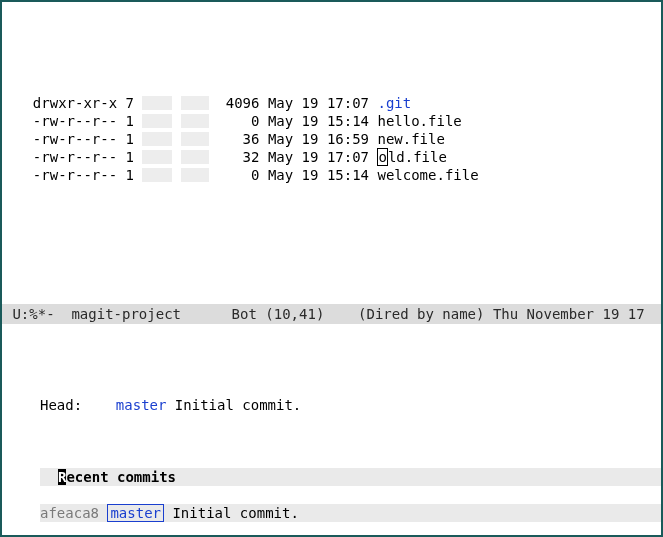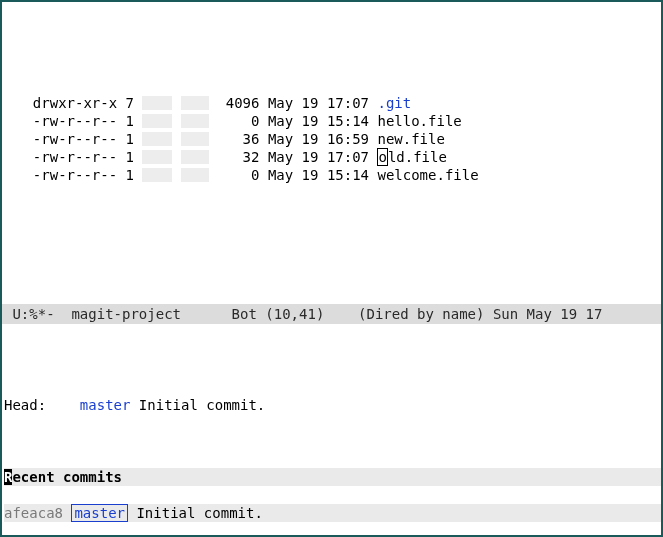--- a/index.html
+++ b/index.html
@@ -18,21 +18,21 @@
   .pane { position: relative; }
   .dired { padding: 2px 0 0 14px; height: 158px; }
   .modeline {
     background: #dcdcdc;
     color: #2a2a2a;
     height: 20px;
     line-height: 20px;
     padding-left: 2px;
     overflow: hidden;
   }
-  .magit-status { padding: 0 0 0 2px; height: 158px; }
+  .magit-status { padding: 0 0 0 2px; height: 158px; margin-left: 36px; }
   .section-header {
     background: #eaeaea;
     display: block;
     width: 100%;
   }
   .link { color: #1a3fcf; }
   .cursor-box {
     border: 1px solid #000;
     display: inline-block;
     line-height: 16px;
@@ -43,21 +43,21 @@
     color: #fff;
   }
   .hash { color: #7a7a7a; }
   .boxed-ref {
     border: 1px solid #1a3fcf;
     color: #1a3fcf;
     padding: 0 2px;
     display: inline-block;
     line-height: 16px;
   }
-  .heading { font-weight: bold; }
+  .heading { font-weight: bold; padding-left: 18px; }
   .modeline .buf { font-weight: normal; }
   .redacted {
     display: inline-block;
     background: #ededed;
     vertical-align: middle;
     height: 14px;
     margin-top: -2px;
   }
   .rw1 { width: 30px; }
   .rw2 { width: 28px; }
@@ -65,21 +65,21 @@
 </style>
 </head>
 <body>
 
 
 
 
 <div class="pane dired" id="dired-rows"><span class="row">  <span>drwxr-xr-x 7 </span><span class="redacted rw1"></span> <span class="redacted rw2"></span> <span> 4096 </span><span>May 19 17:07 </span><span class="link">.git</span></span><span class="row">  <span>-rw-r--r-- 1 </span><span class="redacted rw1"></span> <span class="redacted rw2"></span> <span>    0 </span><span>May 19 15:14 </span><span>hello.file</span></span><span class="row">  <span>-rw-r--r-- 1 </span><span class="redacted rw1"></span> <span class="redacted rw2"></span> <span>   36 </span><span>May 19 16:59 </span><span>new.file</span></span><span class="row">  <span>-rw-r--r-- 1 </span><span class="redacted rw1"></span> <span class="redacted rw2"></span> <span>   32 </span><span>May 19 17:07 </span><span><span class="cursor-box">o</span>ld.file</span></span><span class="row">  <span>-rw-r--r-- 1 </span><span class="redacted rw1"></span> <span class="redacted rw2"></span> <span>    0 </span><span>May 19 15:14 </span><span>welcome.file</span></span></div>
 
 
-<div class="modeline"><span> U:%*-  </span><span class="buf">magit-project</span><span>      Bot (10,41)    (Dired by name) Sun May 19 17</span></div>
+<div class="modeline"><span> U:%*-  </span><span class="buf">magit-project</span><span>      Bot (10,41)    (Dired by name) Thu November 19 17</span></div>
 
 
 <div class="pane magit-status">
 <span class="row"><span>Head:    </span><span class="link">master</span><span> Initial commit.</span></span>
 <span class="row">&nbsp;</span>
 <span class="row section-header heading"><span class="cursor-inv">R</span><span id="recent-rest">ecent commits</span></span>
 <div id="commit-rows"><span class="row section-header"><span class="hash">afeaca8 </span><span class="boxed-ref">master</span><span> Initial commit.</span></span></div>
 </div>
 
 

